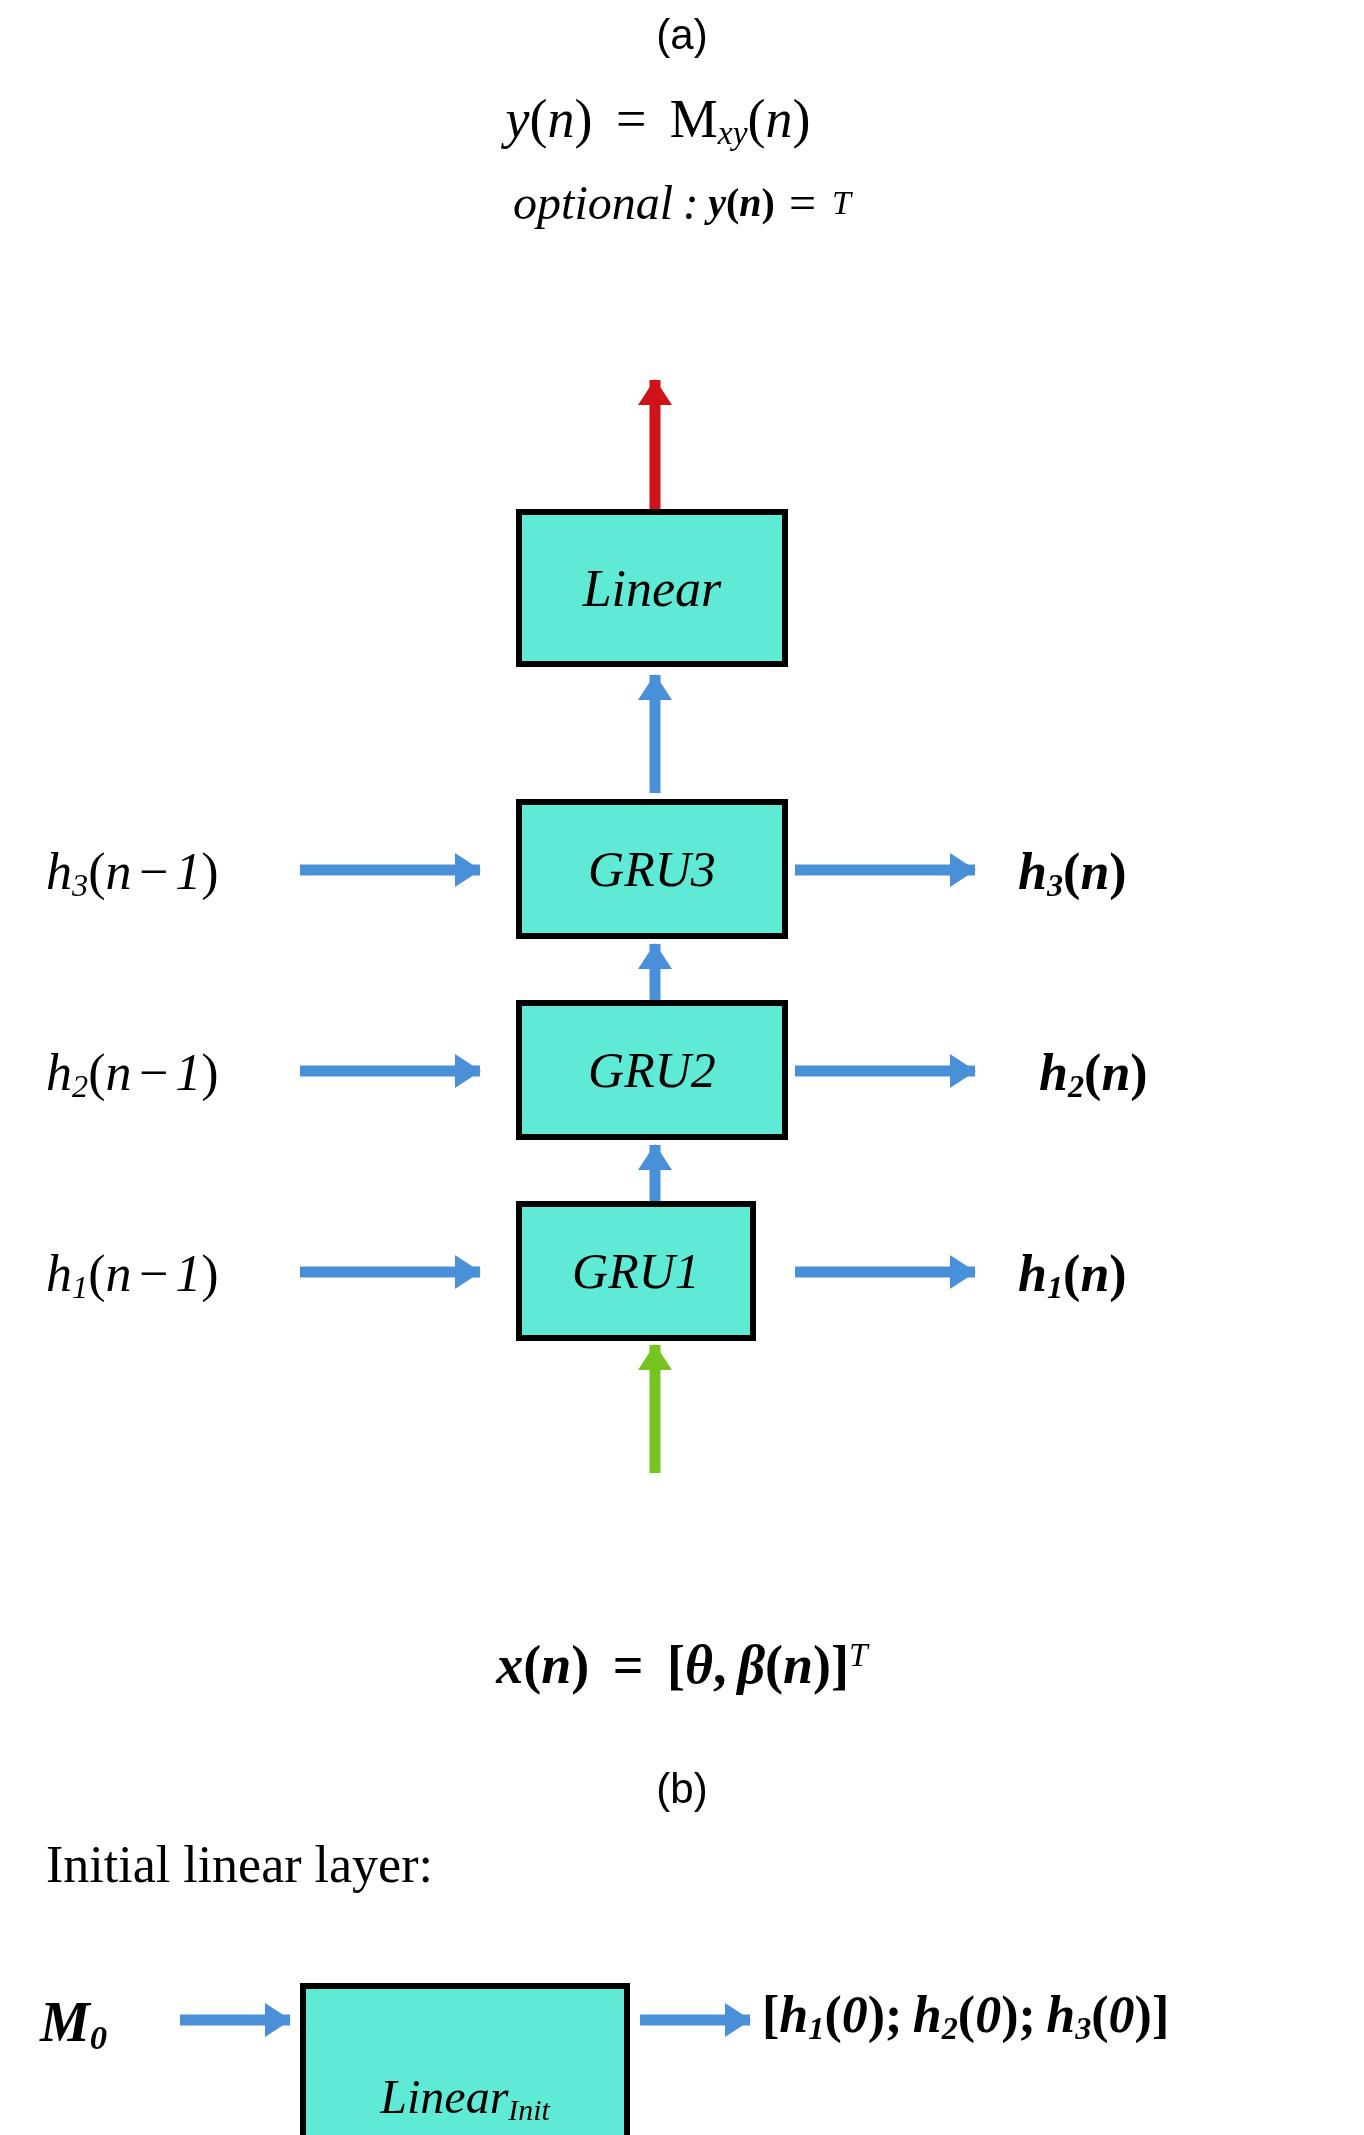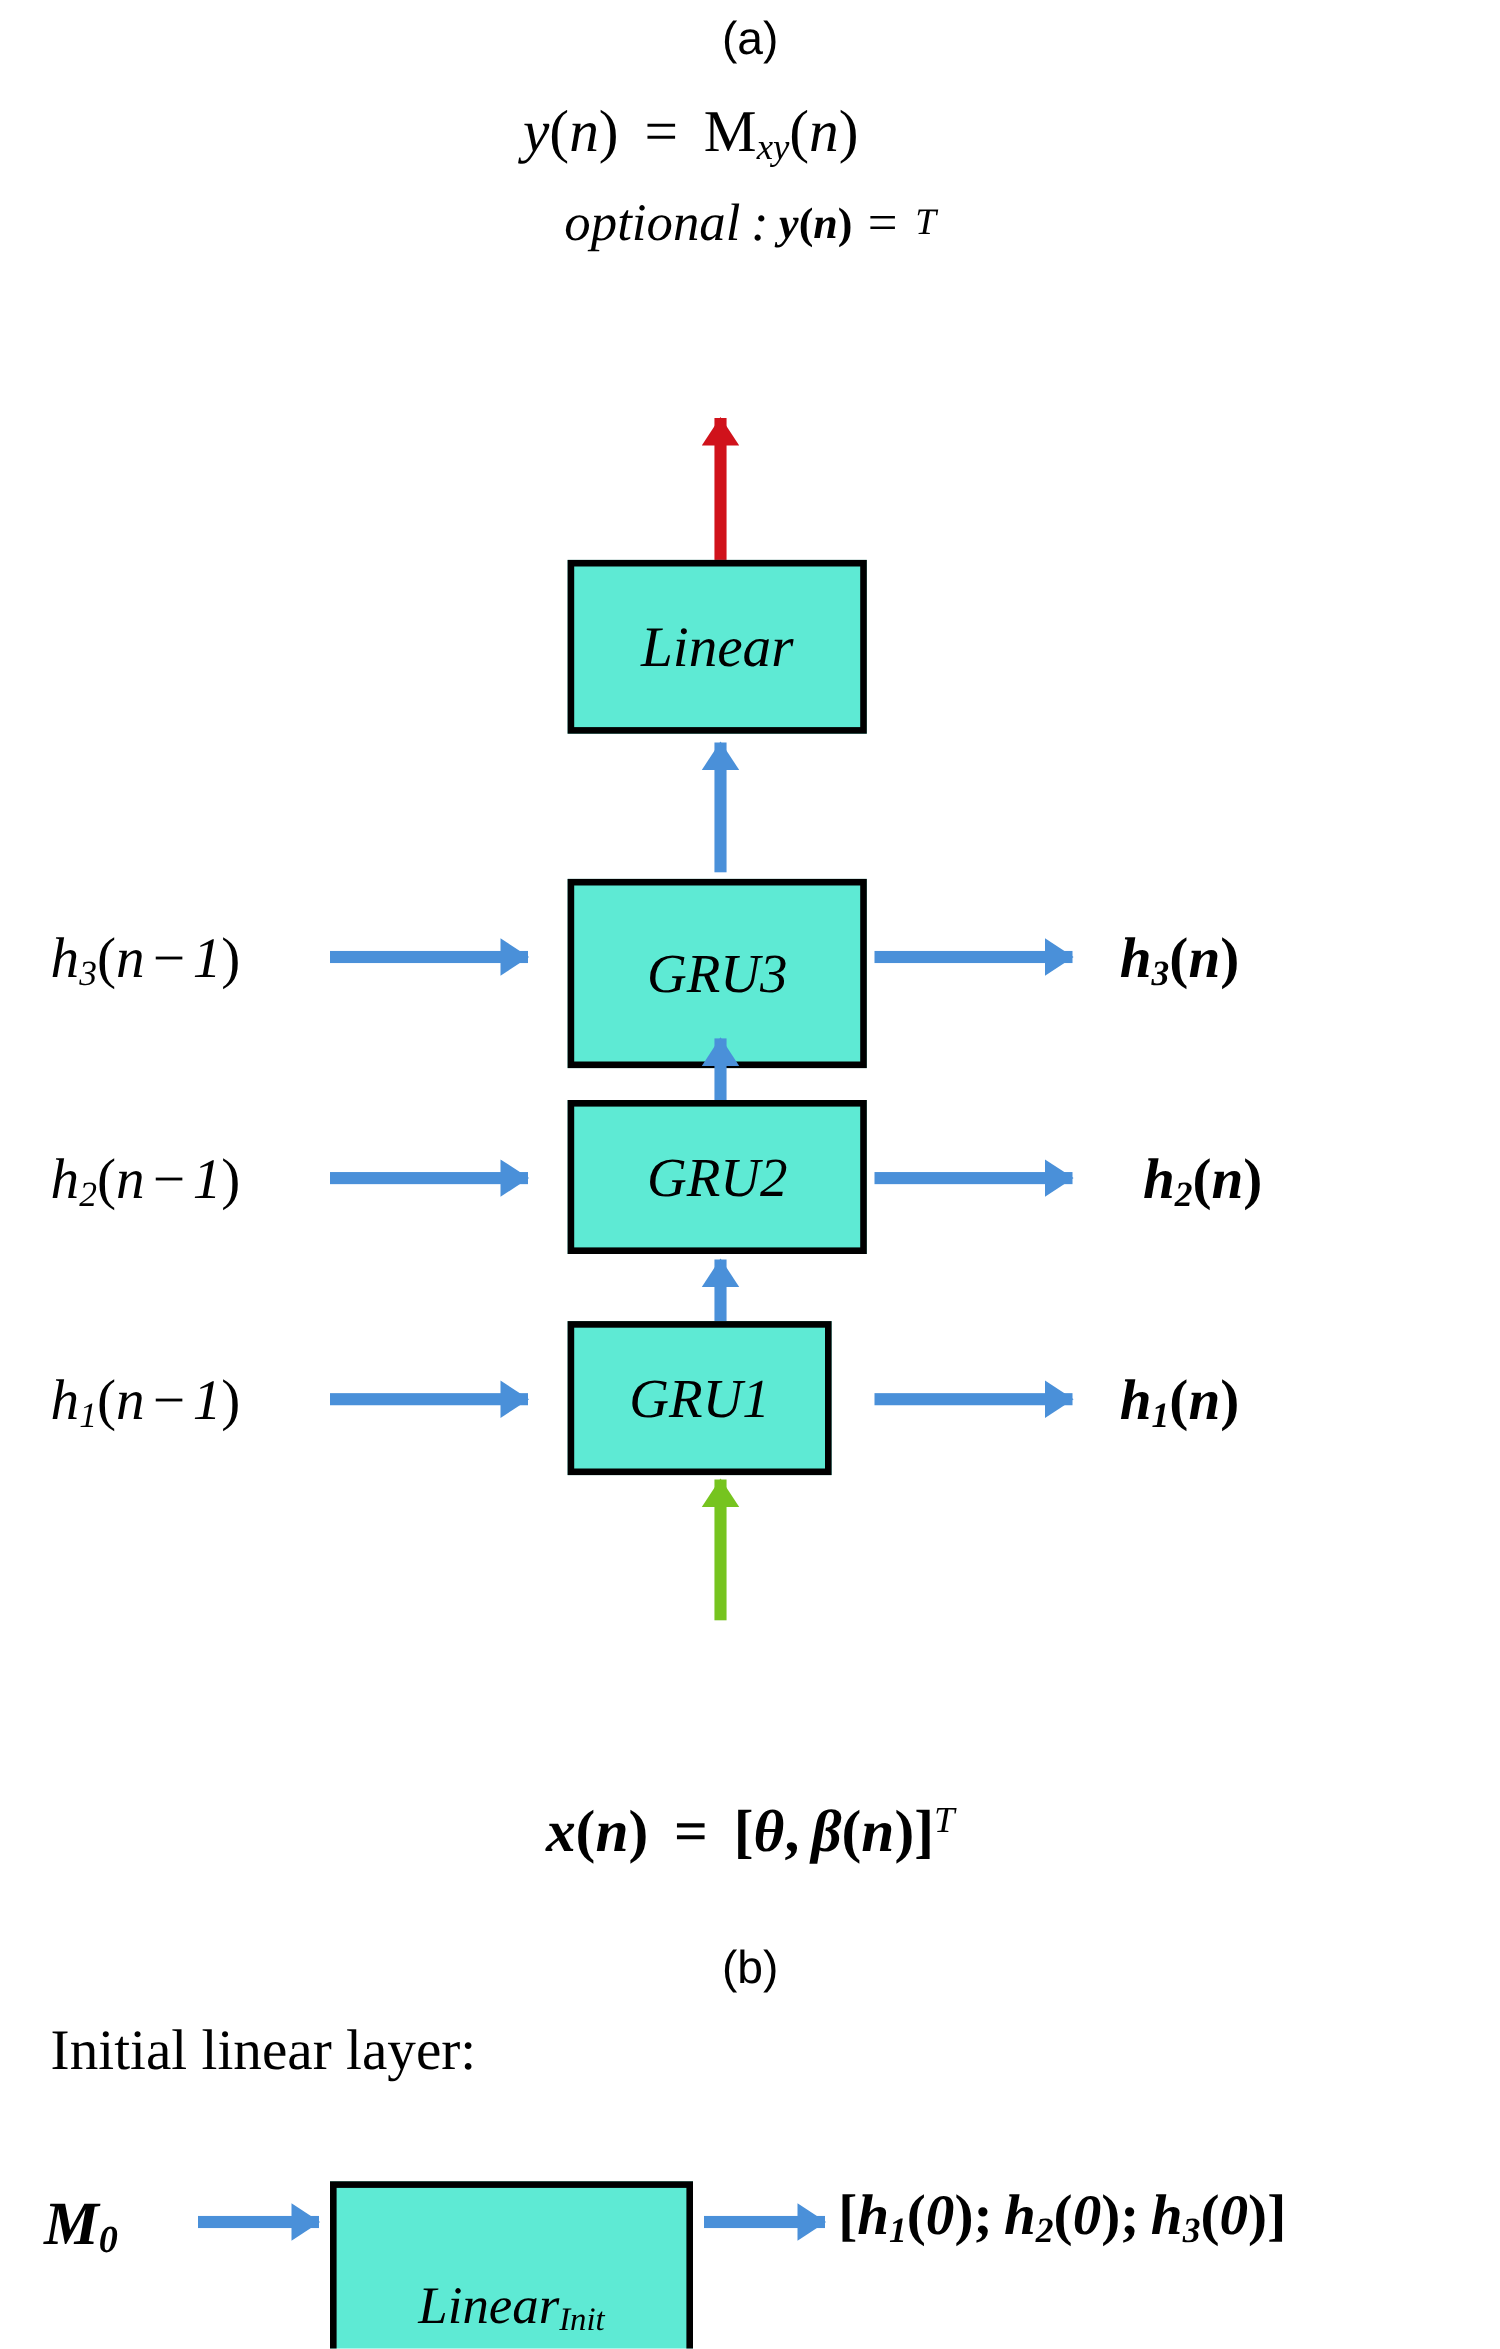--- a/index.html
+++ b/index.html
@@ -65,21 +65,21 @@
   .arrow-right .head{
     position:absolute;top:50%;right:-1px;transform:translateY(-50%);
     width:0;height:0;border-top:17px solid transparent;border-bottom:17px solid transparent;
   }
 </style>
 </head>
 <body>
 
 <div class="abs panel-label" style="left:0;top:14px;">(a)</div>
 
-<div class="abs ctr" style="left:0;top:88px;width:1256px;">
+<div class="abs ctr" style="left:0;top:88px;width:1256px;padding-left:30px;">
   <span class="math" style="font-size:54px;">
     <span>y</span><span class="up">(</span><span>n</span><span class="up">)</span>
     <span class="up" style="margin:0 10px;">=</span>
     <span class="up" style="font-style:normal;">M</span><sub>xy</sub><span class="up">(</span><span>n</span><span class="up">)</span>
   </span>
 </div>
 
 <div class="abs" style="left:0;top:175px;width:1364px;text-align:center;">
   <span style="display:inline-flex;align-items:center;justify-content:flex-end;">
     <span class="math" style="font-size:48px;">optional : </span>
@@ -96,21 +96,21 @@
 
 <div class="nodebox" style="left:516px;top:509px;width:272px;height:158px;">
   <span class="lbl" style="font-size:52px;">Linear</span>
 </div>
 
 <div class="arrow-up" style="left:635px;top:675px;width:40px;height:118px;">
   <div class="shaft" style="background:#4A90D9;"></div>
   <div class="head" style="border-bottom:26px solid #4A90D9;"></div>
 </div>
 
-<div class="nodebox gru" style="left:516px;top:799px;width:272px;height:172px;">
+<div class="nodebox gru" style="left:516px;top:799px;width:272px;height:140px;">
   <span class="lbl">GRU3</span>
 </div>
 <div class="abs math" style="left:46px;top:842px;font-size:52px;">
   h<sub>3</sub><span class="up">(</span>n − 1<span class="up">)</span>
 </div>
 <div class="arrow-right" style="left:300px;top:848px;width:180px;height:44px;">
   <div class="shaft" style="background:#4A90D9;"></div>
   <div class="head" style="border-left:26px solid #4A90D9;"></div>
 </div>
 <div class="arrow-right" style="left:795px;top:848px;width:180px;height:44px;">

